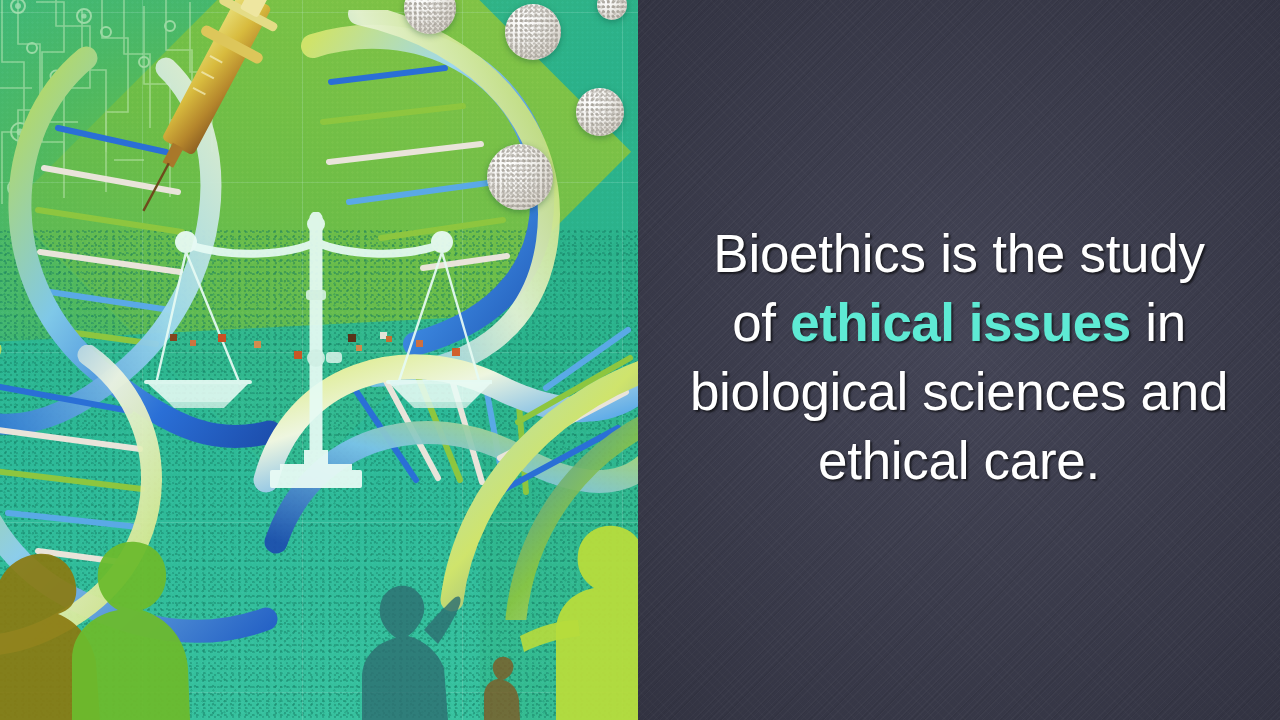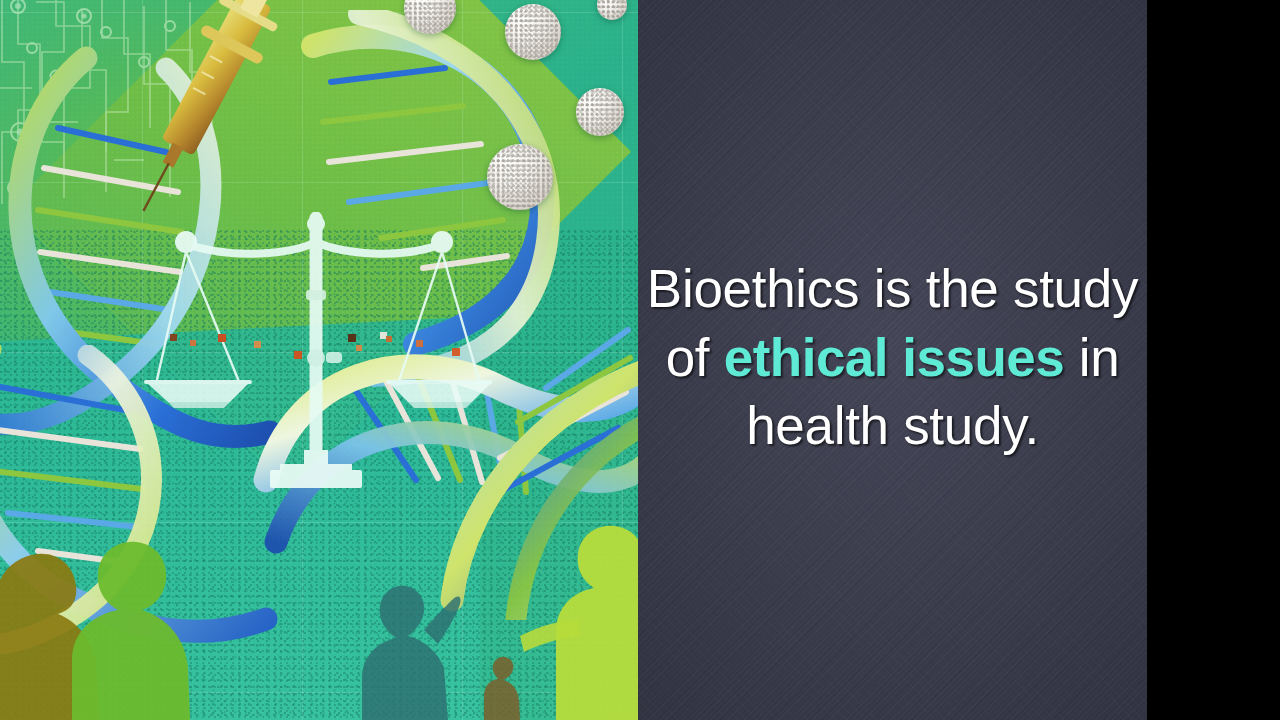--- a/index.html
+++ b/index.html
@@ -104,21 +104,21 @@
       radial-gradient(circle at 50% 80%, rgba(140,135,126,.45) 0 1.2px, transparent 1.7px);
     background-size:5px 5px, 6.5px 6.5px, 4.5px 4.5px;
   }
 
   
   .silhouettes { position:absolute; left:0; bottom:0; width:638px; height:210px; }
 
   
   #text-panel {
     position:relative;
-    width:509px; height:720px;
+    width:642px; height:720px;
     background:#3b3c4e;
     overflow:hidden;
     display:flex; align-items:center; justify-content:center;
   }
   .panel-texture {
     position:absolute; inset:0;
     background-image:
       repeating-linear-gradient(135deg, rgba(255,255,255,.030) 0 1px, rgba(0,0,0,0) 1px 4px),
       repeating-linear-gradient(135deg, rgba(0,0,0,.055) 0 1px, rgba(0,0,0,0) 1px 9px),
       repeating-linear-gradient(45deg, rgba(255,255,255,.015) 0 1px, rgba(0,0,0,0) 1px 7px);
@@ -432,17 +432,18 @@
 
   </div>
 
   <div id="text-panel">
     <div class="panel-texture"></div>
     <div class="panel-vignette"></div>
 
     <div id="quote">
       <span class="ln">Bioethics is the study</span>
       <span class="ln"><span>of </span><span class="hl">ethical issues</span><span> in</span></span>
-      <span class="ln">health study.</span>
+      <span class="ln">biological sciences and</span>
+      <span class="ln">ethical care.</span>
     </div>
   </div>
 
 </div>
 
 </body></html>

